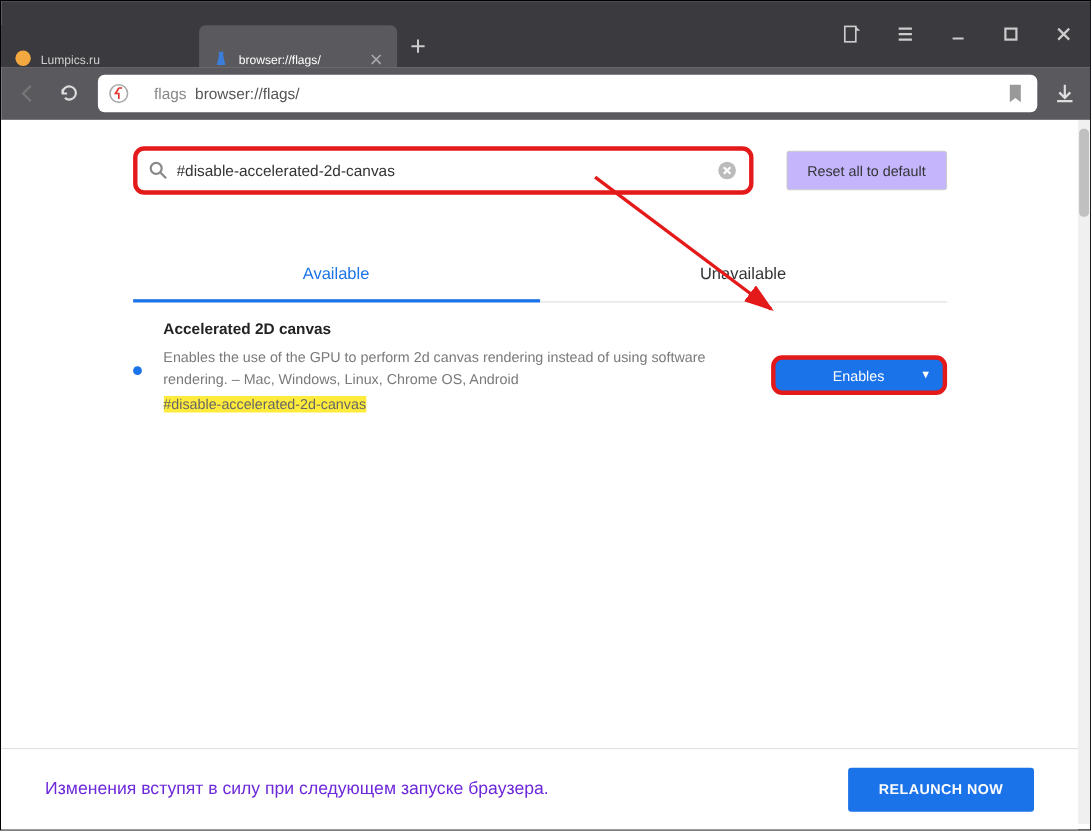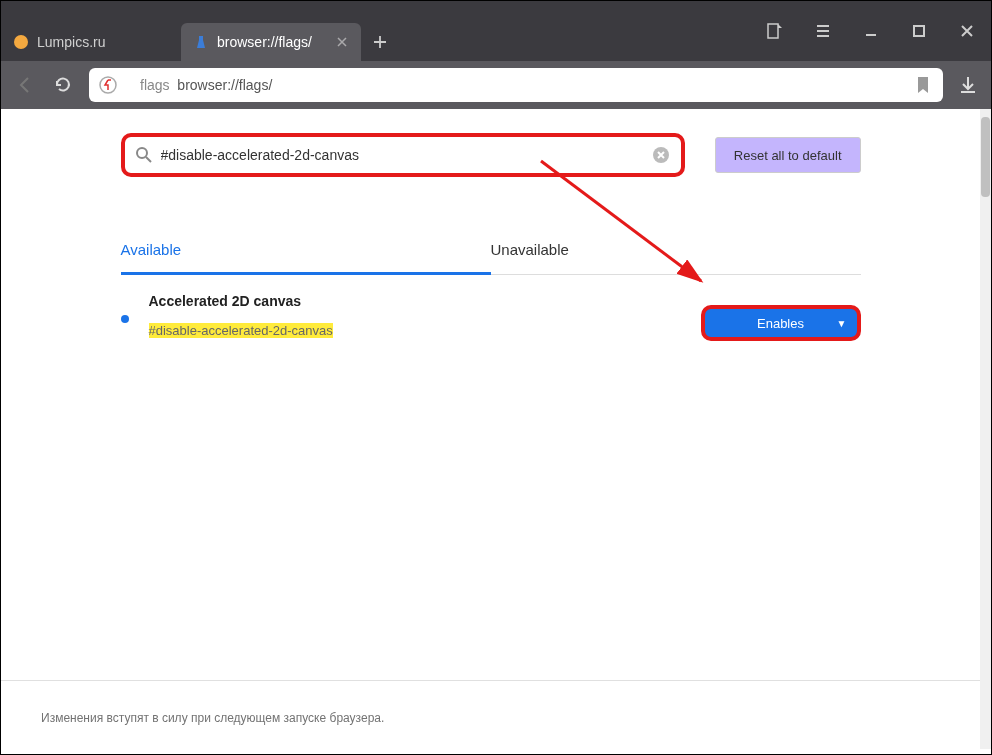--- a/index.html
+++ b/index.html
@@ -1,18 +1,18 @@
 <!DOCTYPE html>
 <html><head>
 <meta charset="utf-8">
 <style>
 *{box-sizing:border-box;margin:0;padding:0;font-family:-apple-system,BlinkMacSystemFont,"Segoe UI",Arial,sans-serif}
 body{width:992px;height:755px;border:1px solid #000;background:#fff;position:relative;overflow:hidden}
 .titlebar{height:60px;background:#3b3a3f;display:flex;align-items:stretch}
-.tab{display:flex;align-items:center;padding:0 12px;height:38px;margin-top:22px;font-size:14px;color:#d0d0d0;position:relative;min-width:180px;max-width:200px}
+.tab{display:flex;align-items:flex-end;padding:0 12px;height:38px;margin-top:22px;font-size:11px;color:#d0d0d0;position:relative;min-width:180px;max-width:200px}
 .tab.active{background:#5a595e;color:#fff;border-radius:6px 6px 0 0}
 .tab.inactive{background:#3b3a3f}
 .tab .favicon{width:16px;height:16px;margin-right:8px;flex-shrink:0}
 .tab .title{white-space:nowrap;overflow:hidden;text-overflow:ellipsis;flex:1}
 .tab .close{width:14px;height:14px;margin-left:6px;opacity:.7;cursor:pointer;flex-shrink:0}
 .newtab{width:38px;display:flex;align-items:center;justify-content:center;margin-top:22px;color:#ccc;font-size:22px;cursor:pointer}
 .win-controls{margin-left:auto;display:flex;align-items:center;height:60px}
 .win-btn{width:48px;height:60px;display:flex;align-items:center;justify-content:center;color:#ccc;cursor:pointer}
 .addrbar{height:48px;background:#5a595e;display:flex;align-items:center;padding:0 12px;gap:14px}
 .nav-btn{width:24px;height:24px;display:flex;align-items:center;justify-content:center;color:#ddd;cursor:pointer}
@@ -26,32 +26,32 @@
 .scrollbar{position:absolute;top:108px;right:0;width:11px;height:640px;background:#f0f0f0}
 .scroll-thumb{position:absolute;top:8px;left:1px;width:9px;height:80px;background:#c0c0c0;border-radius:4px}
 .content{max-width:780px;margin:0 auto;padding:24px 20px 0}
 .searchrow{display:flex;align-items:center;gap:30px}
 .searchbox{position:relative;flex:1;height:44px;border:4px solid #e41a1a;border-radius:10px;display:flex;align-items:center;padding:0 10px;background:#fff}
 .searchbox .sicon{width:18px;height:18px;color:#888;margin-right:8px}
 .searchbox input{border:none;outline:none;font-size:14px;flex:1;color:#333;background:transparent}
 .searchbox .clear{width:20px;height:20px;color:#aaa;cursor:pointer}
 .resetbtn{height:36px;padding:0 18px;border:1px solid #ccc;background:#c4b5fd;color:#333;font-size:13px;border-radius:3px;cursor:pointer}
 .tabs{display:flex;margin-top:50px}
-.ftab{flex:1;padding:14px 0;font-size:15px;color:#333;border-bottom:1px solid #ddd;cursor:pointer}
+.ftab{flex:1;text-align:center;padding:14px 0;font-size:15px;color:#333;border-bottom:1px solid #ddd;cursor:pointer}
 .ftab.sel{color:#1a73e8;border-bottom:3px solid #1a73e8;font-weight:400}
 .flag{display:flex;margin-top:16px;gap:20px;align-items:center}
 .dot{width:8px;height:8px;border-radius:50%;background:#1a73e8;margin-top:6px;flex-shrink:0}
 .fbody{flex:1}
 .ftitle{font-size:14px;font-weight:600;color:#222;margin-bottom:8px}
 .fdesc{font-size:13px;color:#7a7a7a;line-height:1.5;max-width:520px}
 .fhash{font-size:13px;color:#666;background:#ffeb3b;display:inline-block;margin-top:6px}
 .fselect{position:relative;width:160px;height:36px;background:#1a73e8;color:#fff;border:4px solid #e41a1a;border-radius:10px;display:flex;align-items:center;justify-content:center;font-size:13px;cursor:pointer;margin-top:14px}
 .fselect .arrow{position:absolute;right:10px;font-size:10px}
 .footer{position:absolute;bottom:0;left:0;right:11px;height:74px;border-top:1px solid #e0e0e0;display:flex;align-items:center;padding:0 40px;background:#fff}
-.footer .msg{font-size:12px;color:#737373}
+.footer .msg{font-size:16px;color:#6d28d9}
 .relaunch{margin-left:auto;height:40px;padding:0 28px;background:#1a73e8;color:#fff;font-size:13px;font-weight:600;border:none;border-radius:3px;cursor:pointer;letter-spacing:.4px}
 .annot-arrow{position:absolute;pointer-events:none;z-index:50}
 </style>
 </head>
 <body>
 
 <div class="titlebar">
   <div class="tab inactive">
     <span class="favicon">
       <svg viewBox="0 0 16 16">
@@ -165,36 +165,38 @@
 
     <div class="tabs">
       <div class="ftab sel">Available</div>
       <div class="ftab">Unavailable</div>
     </div>
 
     <div class="flag">
       <div class="dot"></div>
       <div class="fbody">
         <div class="ftitle">Accelerated 2D canvas</div>
+        <div class="fdesc">Enables the use of the GPU to perform 2d canvas rendering instead of using software rendering. – Mac, Windows, Linux, Chrome OS, Android</div>
         <span class="fhash">#disable-accelerated-2d-canvas</span>
       </div>
       <div class="fselect">
         <span>Enables</span>
         <span class="arrow">▼</span>
       </div>
     </div>
   </div>
 </div>
 
 <div class="scrollbar">
   <div class="scroll-thumb"></div>
 </div>
 
 <div class="footer">
   <span class="msg">Изменения вступят в силу при следующем запуске браузера.</span>
+  <button class="relaunch">RELAUNCH NOW</button>
 </div>
 
 <svg class="annot-arrow" style="left:0;top:0" width="992" height="755">
   <defs>
       <marker id="ah" markerWidth="10" markerHeight="10" refX="8" refY="3" orient="auto">
         <path d="M0 0 L9 3 L0 6 Z" fill="#e41a1a"></path>
       </marker>
     </defs>
   <line x1="540" y1="160" x2="700" y2="280" stroke="#e41a1a" stroke-width="3" marker-end="url(#ah)"></line>
 </svg>

